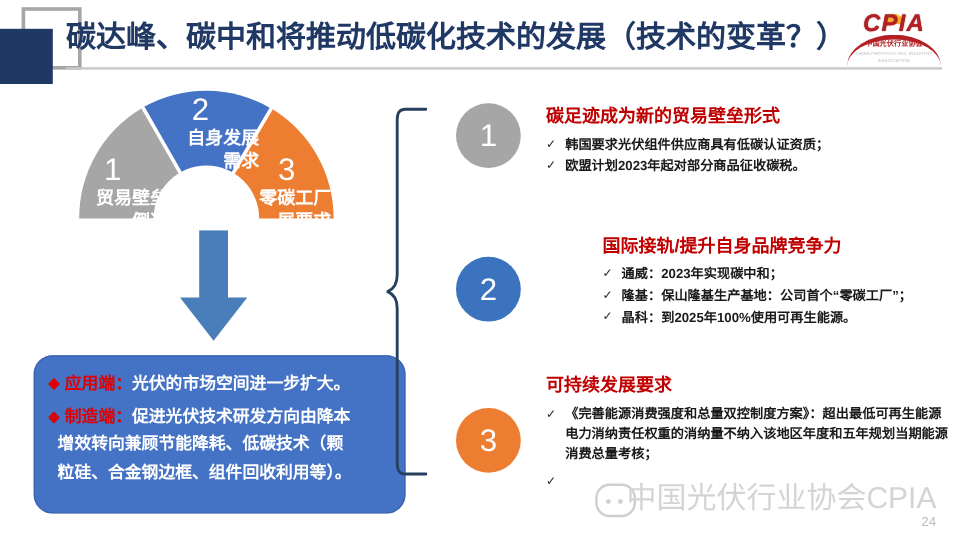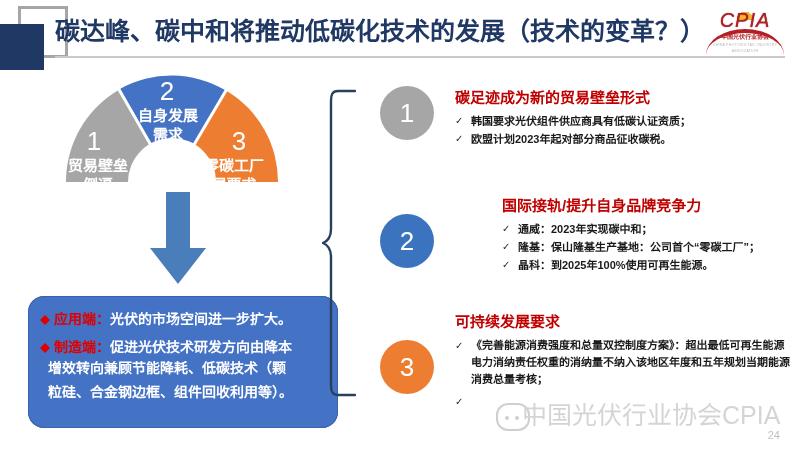--- a/index.html
+++ b/index.html
@@ -36,21 +36,21 @@
   }
   
   #cpia-logo{position:absolute;right:12px;top:5px;width:86px;height:46px;}
   #cpia-sun{
     position:absolute;left:29px;top:1px;width:28px;height:14px;
     background:radial-gradient(circle at 50% 100%, #f5b731 0%, #f5b731 42%, #ffffff 43%);
     border-radius:14px 14px 0 0;
   }
   #cpia-word{
     position:absolute;left:0;top:5px;width:86px;text-align:center;
-    font-size:20px;font-weight:normal;font-style:italic;color:#b41f24;
+    font-size:20px;font-weight:bold;font-style:italic;color:#b41f24;
     letter-spacing:1px;line-height:20px;
     text-shadow:0 0 1px #7e1114;
   }
   #cpia-arc{
     position:absolute;left:4px;top:24px;width:78px;height:22px;
     border-top:4px solid #b41f24;border-radius:50% / 100% 100% 0 0;
   }
   #cpia-cn{
     position:absolute;left:0;top:28px;width:86px;text-align:center;
     font-size:6px;color:#b41f24;font-weight:bold;line-height:8px;
@@ -62,21 +62,21 @@
 
   
   #donut-wrap{position:absolute;left:62px;top:72px;width:220px;height:180px;}
   #donut-svg{position:absolute;left:0;top:0;}
   .seg-num{
     position:absolute;color:#ffffff;font-size:26px;font-weight:normal;
     text-align:center;pointer-events:none;
   }
   .seg-lbl{
     position:absolute;color:#ffffff;font-size:15px;font-weight:bold;
-    text-align:center;line-height:19px;pointer-events:none;
+    text-align:right;line-height:19px;pointer-events:none;
   }
   #seg1-num{left:15px;top:54px;width:34px;}
   #seg1-lbl{left:-6px;top:84px;width:84px;}
   #seg2-num{left:88px;top:4px;width:34px;}
   #seg2-lbl{left:58px;top:34px;width:96px;}
   #seg3-num{left:160px;top:54px;width:34px;}
   #seg3-lbl{left:130px;top:84px;width:84px;}
 
   
   #center-arrow{position:absolute;left:88px;top:120px;width:56px;height:92px;}

